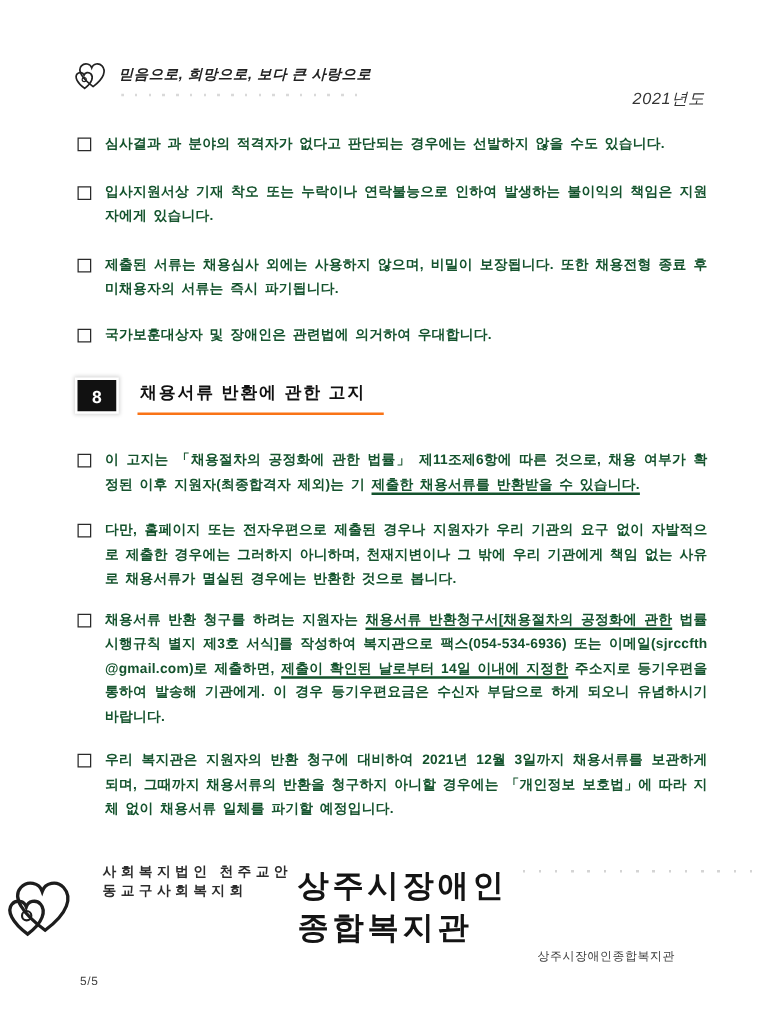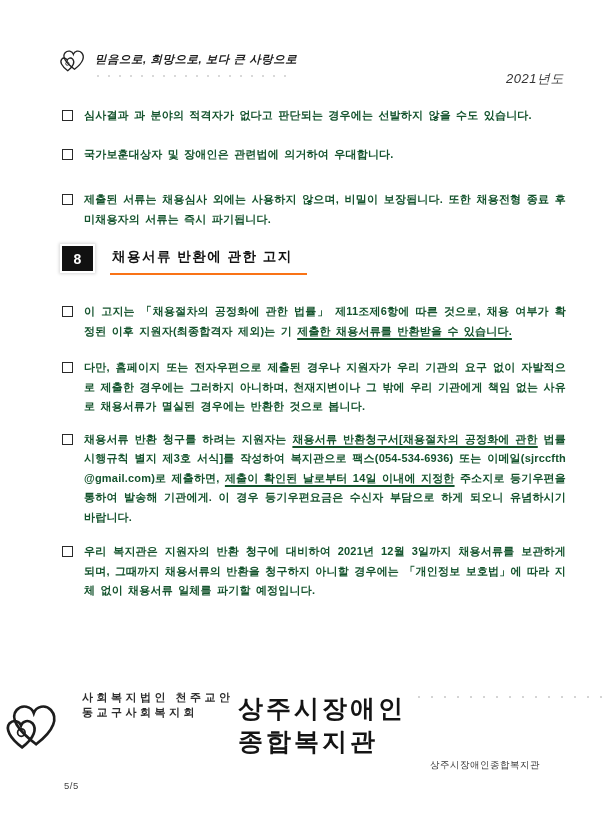--- a/index.html
+++ b/index.html
@@ -115,29 +115,33 @@
 </div>
 
 <div class="content">
 
   <div>
   <div class="notice mb1">
     <span class="cb"></span>
     <span class="nt"><span>심사결과 과 분야의 적격자가 없다고 판단되는 경우에는 선발하지 않을 수도 있습니다.</span></span>
   </div>
 
-
-  <div class="notice mb4">
+  <div class="notice mb2">
     <span class="cb"></span>
-    <span class="nt"><span>국가보훈대상자 및 장애인은 관련법에 의거하여 우대합니다.</span></span>
+    <span class="nt"><span>입사지원서상 기재 착오 또는 누락이나 연락불능으로 인하여 발생하는 불이익의 책임은 지원자에게 있습니다.</span></span>
   </div>
 
   <div class="notice mb3">
     <span class="cb"></span>
     <span class="nt"><span>제출된 서류는 채용심사 외에는 사용하지 않으며, 비밀이 보장됩니다. 또한 채용전형 종료 후 미채용자의 서류는 즉시 파기됩니다.</span></span>
+  </div>
+
+  <div class="notice mb4">
+    <span class="cb"></span>
+    <span class="nt"><span>국가보훈대상자 및 장애인은 관련법에 의거하여 우대합니다.</span></span>
   </div>
 </div>
 
   <div class="section-head">
     <div class="section-num">8</div>
     <div class="section-title-wrap">
       <span class="section-title">채용서류 반환에 관한 고지</span>
     </div>
   </div>
 

